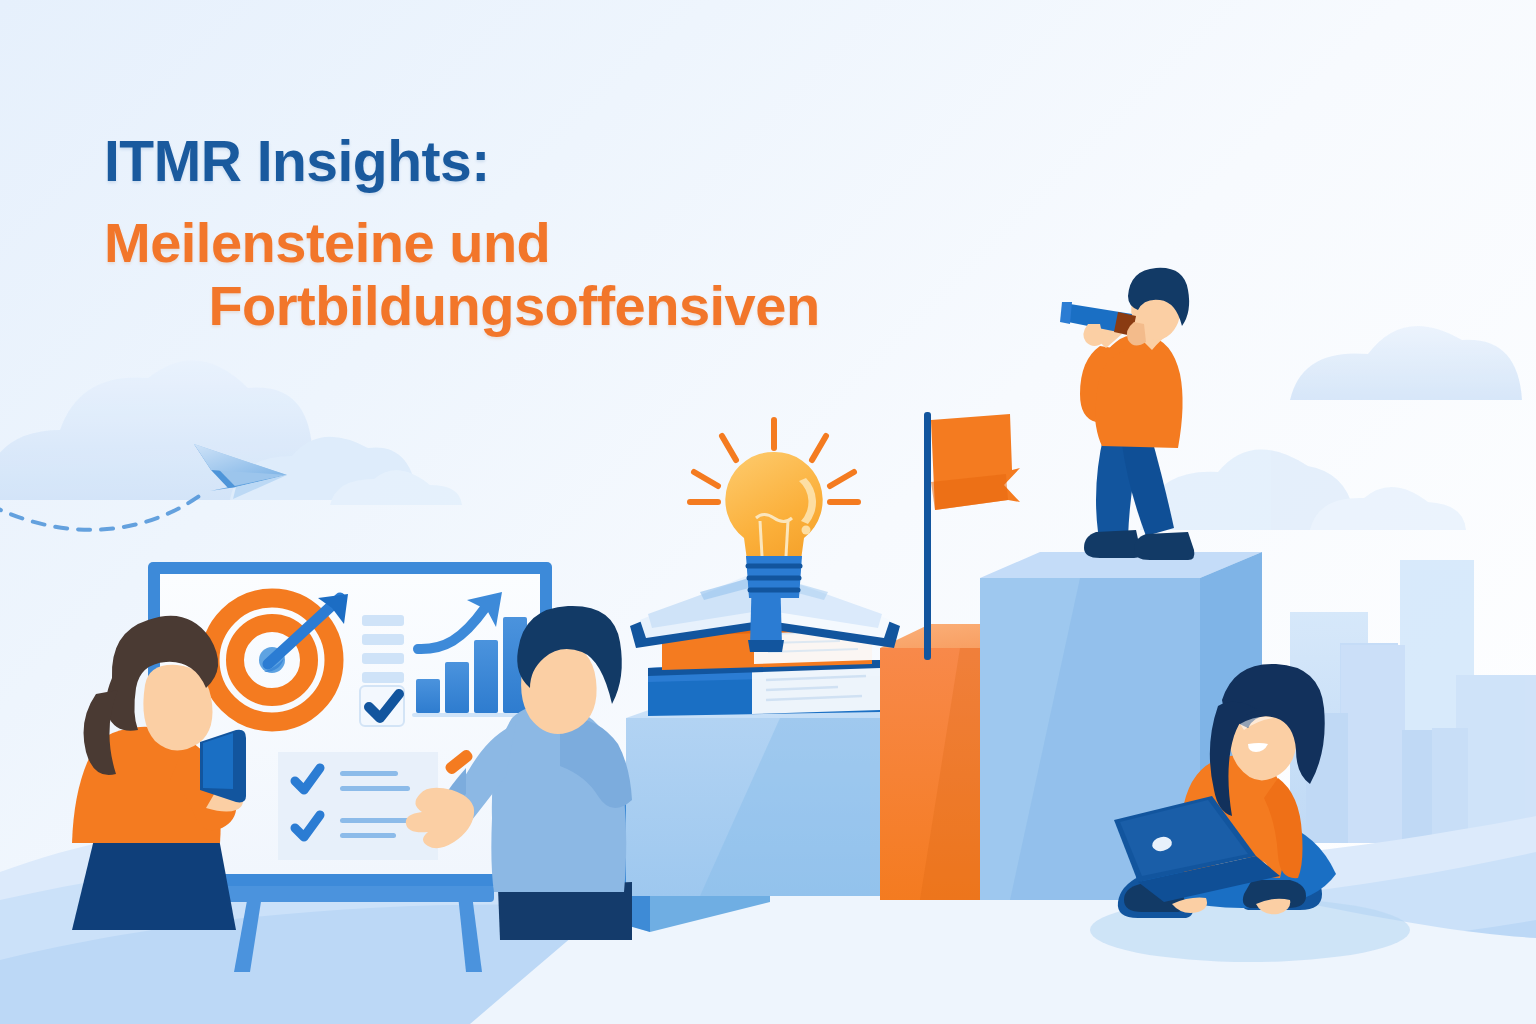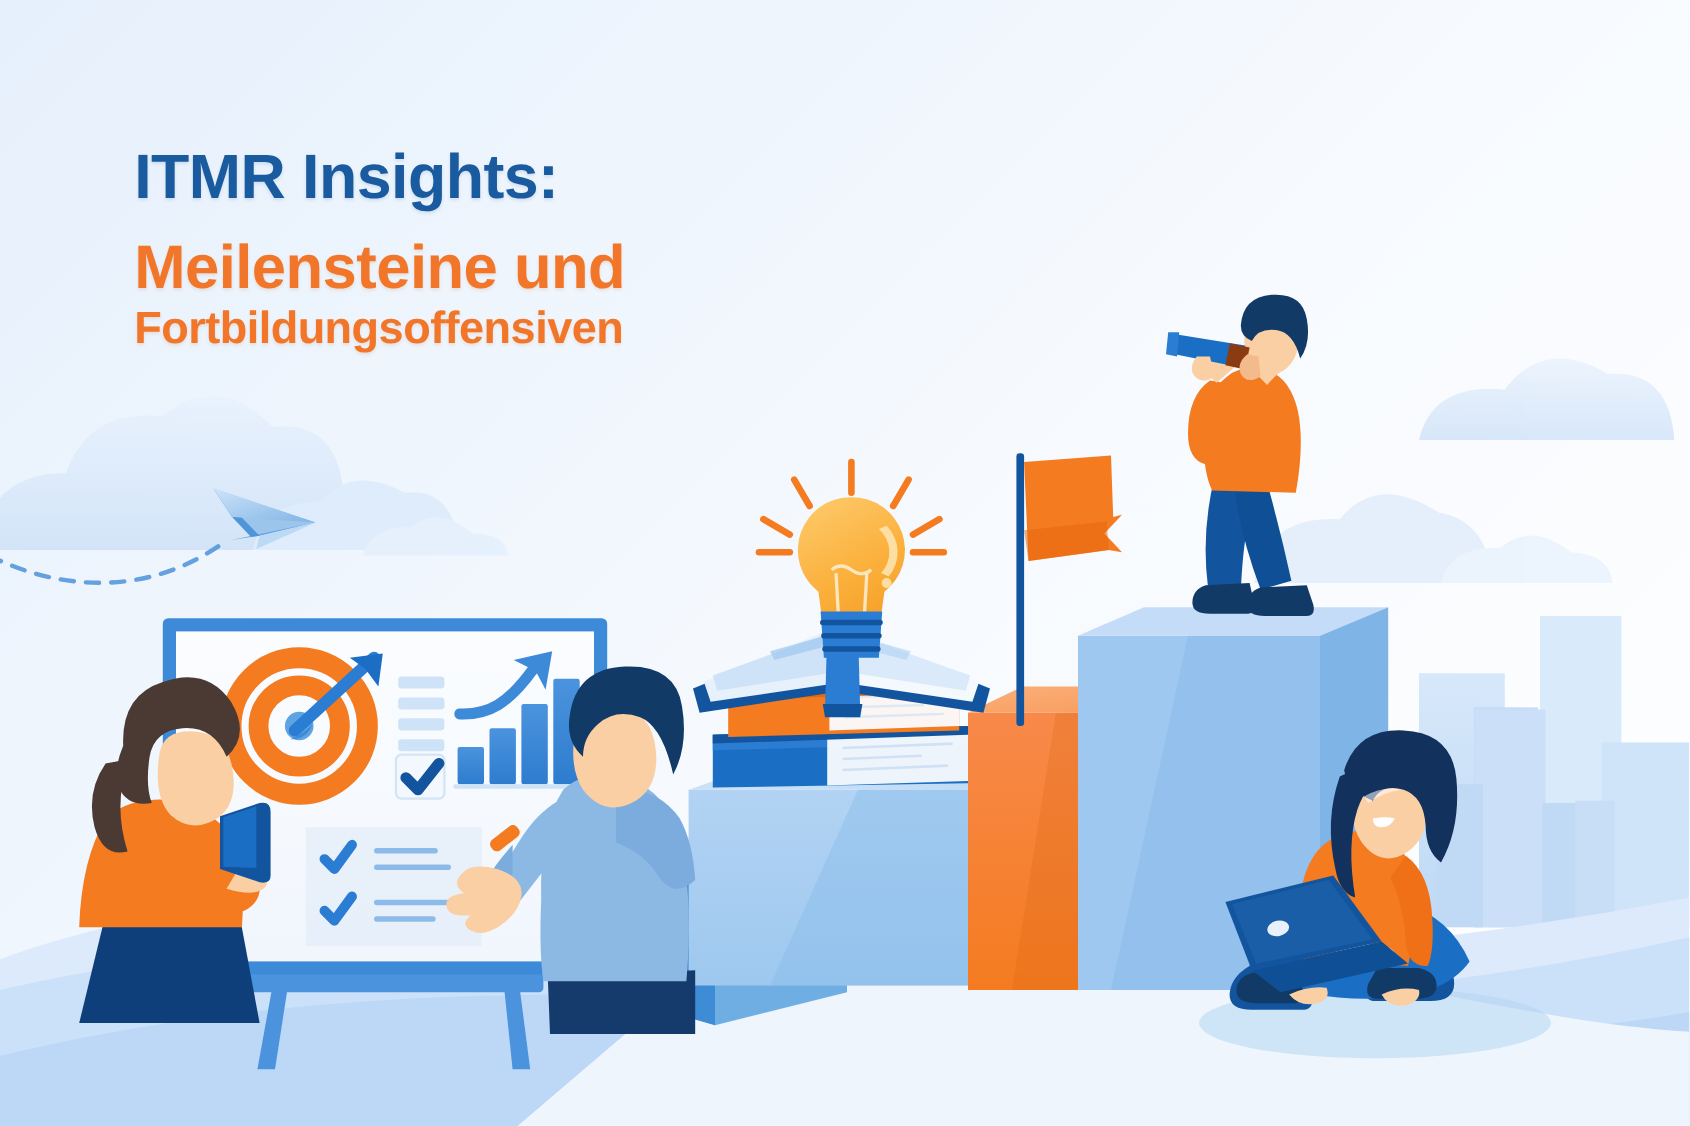--- a/index.html
+++ b/index.html
@@ -5,31 +5,31 @@
   html,body{margin:0;padding:0;}
   body{
     width:1536px;height:1024px;overflow:hidden;
     font-family:"Liberation Sans", sans-serif;
     background:#ffffff;
   }
   #stage{position:relative;width:1536px;height:1024px;overflow:hidden;}
   #bg{position:absolute;inset:0;
       background:linear-gradient(135deg,#e6f0fc 0%,#eef5fd 28%,#f7fafe 55%,#ffffff 100%);}
   svg.layer{position:absolute;left:0;top:0;width:1536px;height:1024px;display:block;}
-  .headline{position:absolute;left:122px;top:133px;width:820px;pointer-events:none;}
+  .headline{position:absolute;left:104px;top:133px;width:820px;pointer-events:none;}
   .hl-line{
     font-weight:bold;letter-spacing:-0.5px;line-height:1.0;
     white-space:nowrap;
   }
   .hl1{font-size:57px;color:#1a5a9e;margin-bottom:25px;
        text-shadow:0 2px 3px rgba(60,110,170,.17);}
   .hl2{font-size:56px;color:#f2762a;margin-bottom:7px;
        text-shadow:0 2px 3px rgba(200,110,50,.16);}
-  .hl3{font-size:41px;color:#f2762a;
-       text-shadow:0 2px 3px rgba(200,110,50,.16);}
+  .hl3{font-size:56px;color:#f2762a;
+       text-shadow:0 2px 3px rgba(200,110,50,.16);text-align:center;}
 </style>
 </head>
 <body>
 
 <div id="stage">
   <div id="bg"></div>
 
   <svg class="layer" viewBox="0 0 1536 1024">
     <defs>
       <linearGradient id="cloudG" x1="0" y1="0" x2="0" y2="1">

